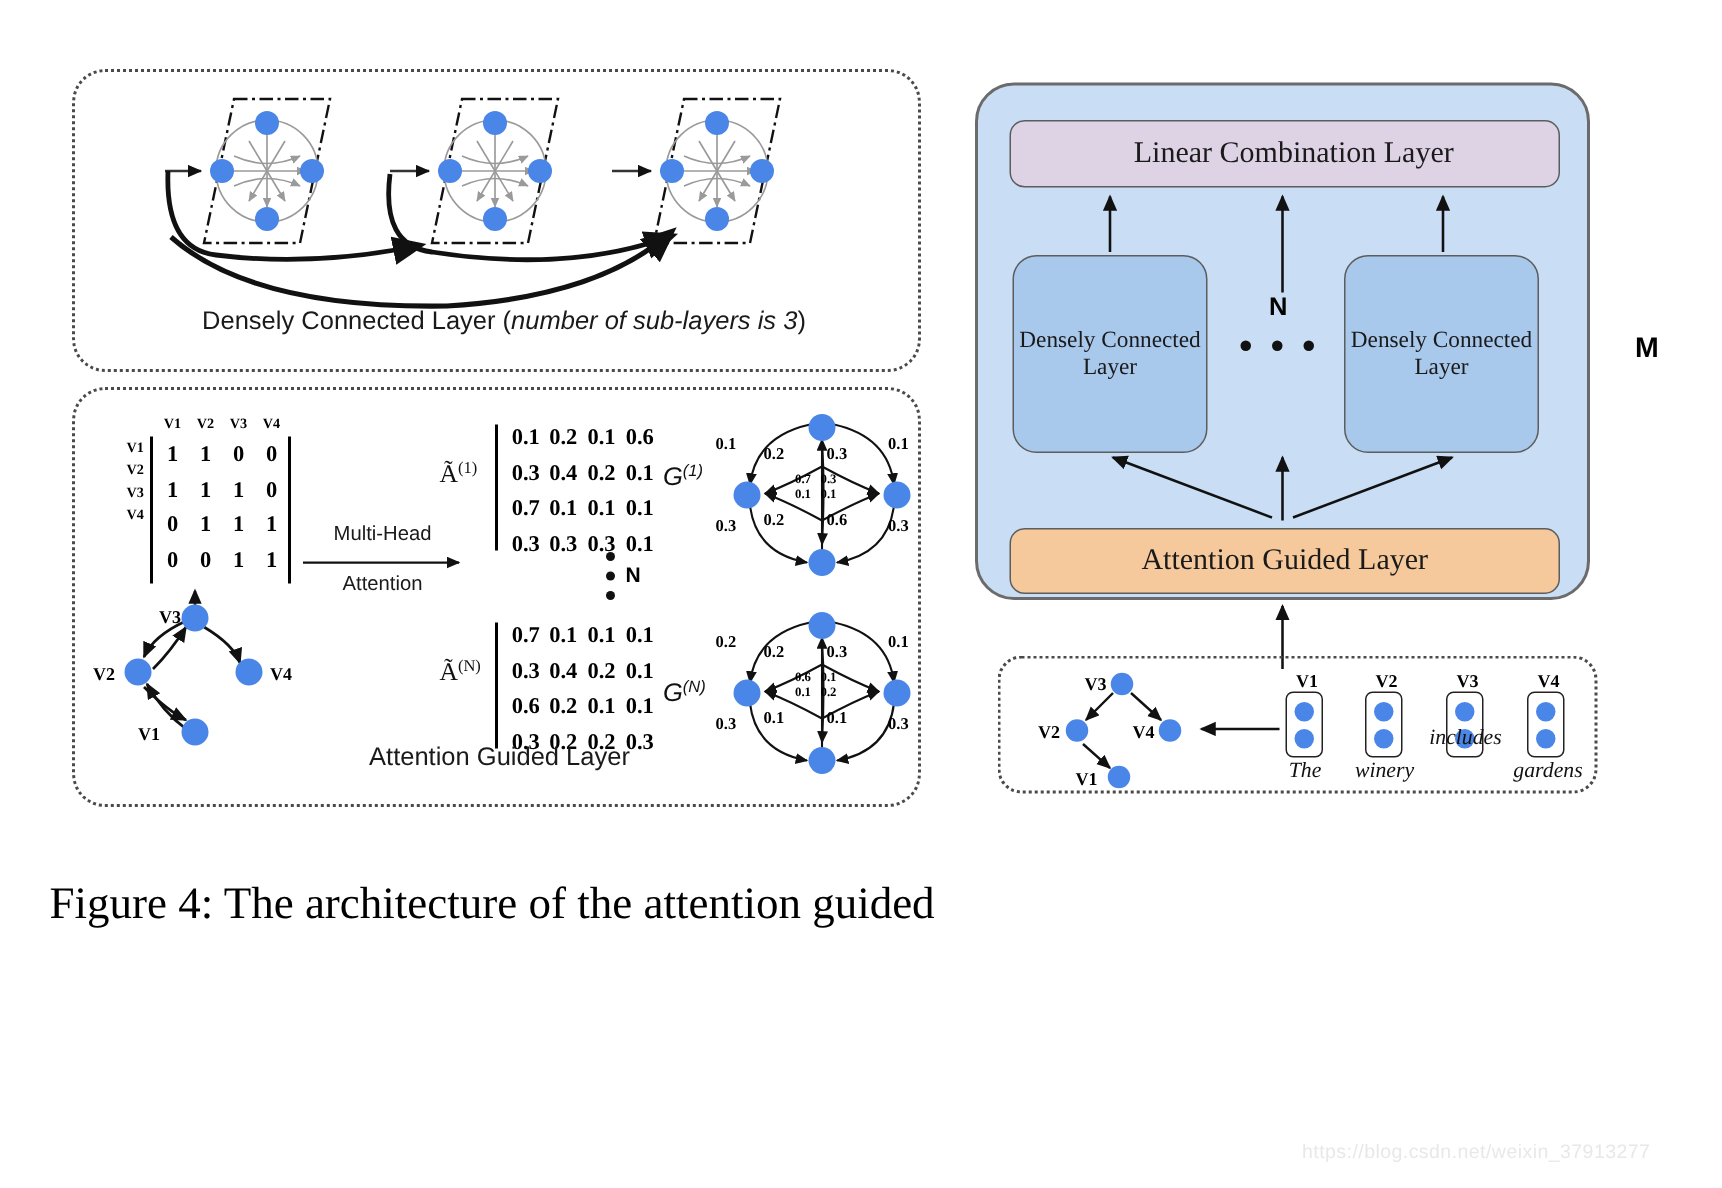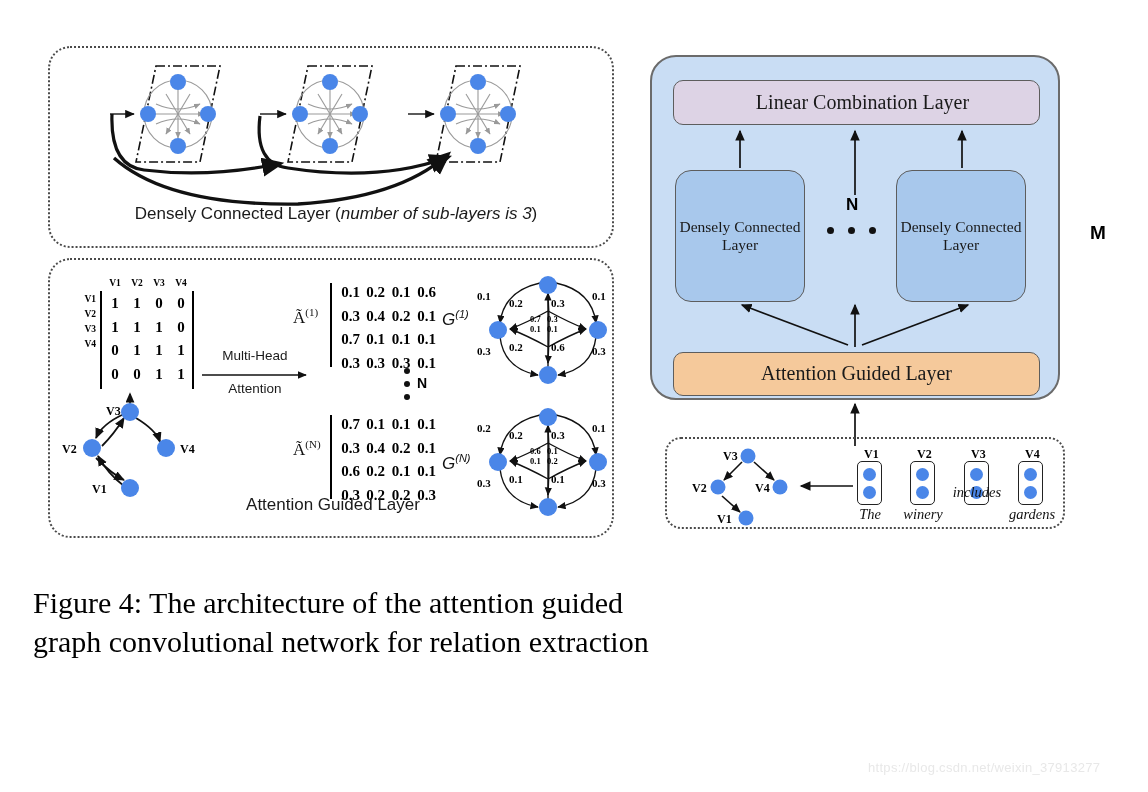--- a/index.html
+++ b/index.html
@@ -546,16 +546,15 @@
 
 <div class="vtx-lbl" style="left:1025px; top:447px;">V4</div>
 <div class="vecbox" style="left:1018px; top:461px; width:25px; height:44px;">
   <div class="vdot" style="left:5px; top:6px; width:13px; height:13px;"></div>
   <div class="vdot" style="left:5px; top:24px; width:13px; height:13px;"></div>
 </div>
 <div class="word-lbl" style="left:1002px; top:506px; width:60px;">gardens</div>
 
 <div class="caption-txt" style="left:33px; top:583px;">
   <div>Figure 4:  The  architecture  of  the  attention  guided</div>
-  <div>graph  convolutional  network  for  relation  extraction</div>
 </div>
 
 <div class="watermark" style="left:868px; top:760px;">https://blog.csdn.net/weixin_37913277</div>
 
 </body></html>

